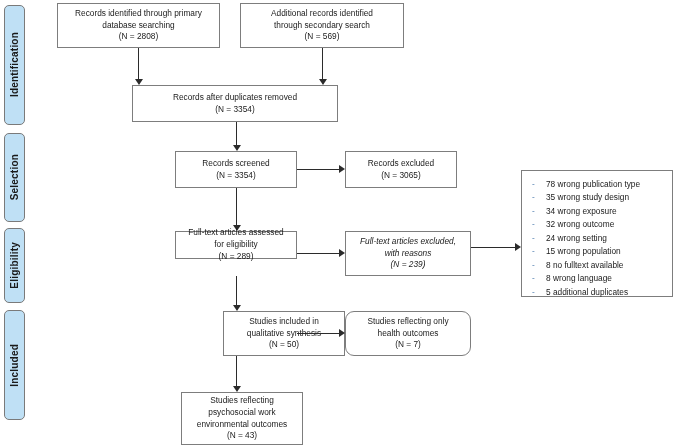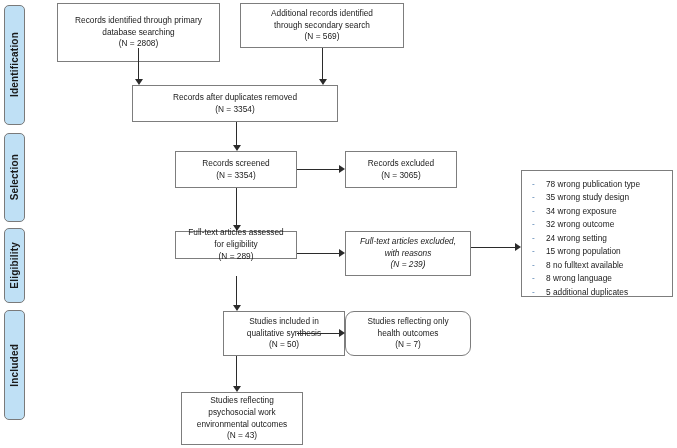--- a/index.html
+++ b/index.html
@@ -116,21 +116,21 @@
   <div class="stage" style="left:4px; top:133px; width:21px; height:89px;">
     <span>Selection</span>
   </div>
   <div class="stage" style="left:4px; top:228px; width:21px; height:75px;">
     <span>Eligibility</span>
   </div>
   <div class="stage" style="left:4px; top:310px; width:21px; height:110px;">
     <span>Included</span>
   </div>
 
-  <div class="box" style="left:57px; top:3px; width:163px; height:59px;">
+  <div class="box" style="left:57px; top:3px; width:163px; height:45px;">
     <div class="txt">Records identified through primary
 database searching
 (N = 2808)</div>
   </div>
 
   <div class="box" style="left:240px; top:3px; width:164px; height:45px;">
     <div class="txt">Additional records identified
 through secondary search
 (N = 569)</div>
   </div>

